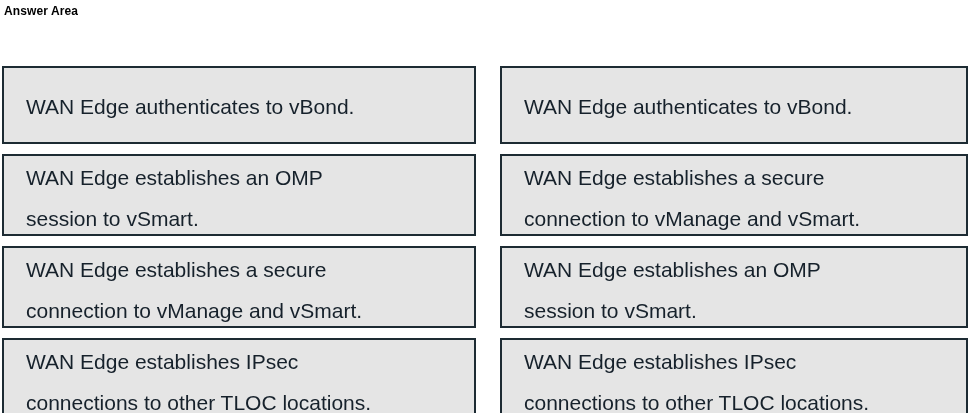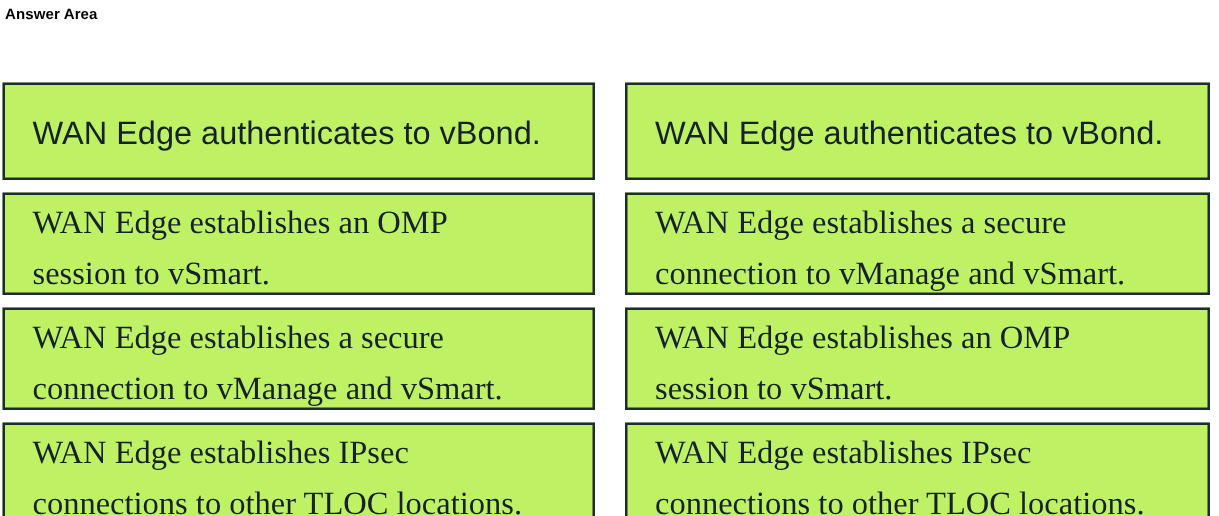--- a/index.html
+++ b/index.html
@@ -37,40 +37,39 @@
   #column-left {
     left: 2px;
     width: 474px;
   }
   #column-right {
     left: 500px;
     width: 468px;
   }
   .option-box {
     box-sizing: border-box;
-    background: #bef264;
+    background: #e5e5e5;
     border: 2px solid #1d2b33;
     color: #16212b;
-    font-size: 26px;
+    font-size: 21px;
     line-height: 41px;
     padding: 0 10px 0 22px;
     overflow: hidden;
     width: 100%;
   }
   .option-box.single {
     height: 78px;
     padding-top: 18px;
   }
   .option-box.double {
     height: 82px;
     padding-top: 1px;
   }
   .option-box + .option-box {
     margin-top: 10px;
-    font-family: Liberation Serif, serif;
   }
   .option-line {
     display: block;
     white-space: nowrap;
   }
 </style>
 </head>
 <body>
 
 <div id="page-title">Answer Area</div>

